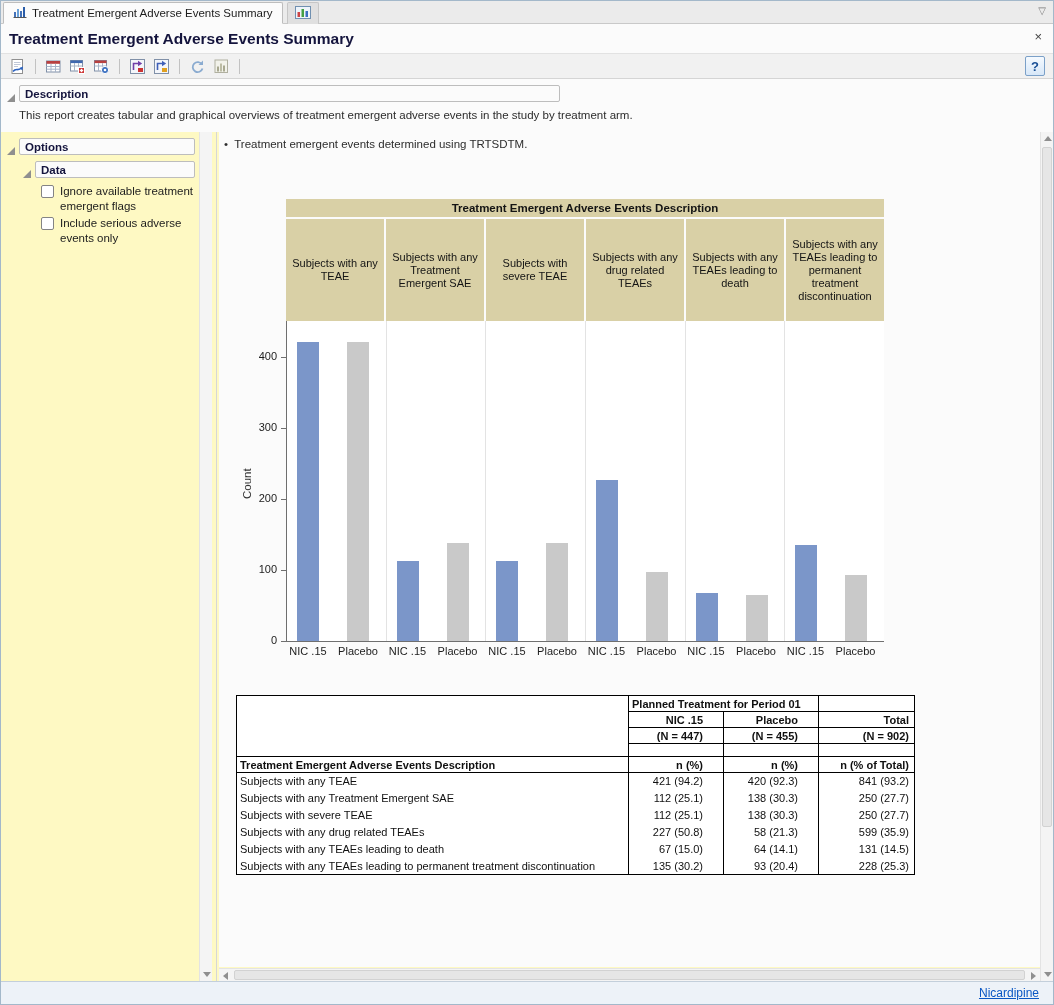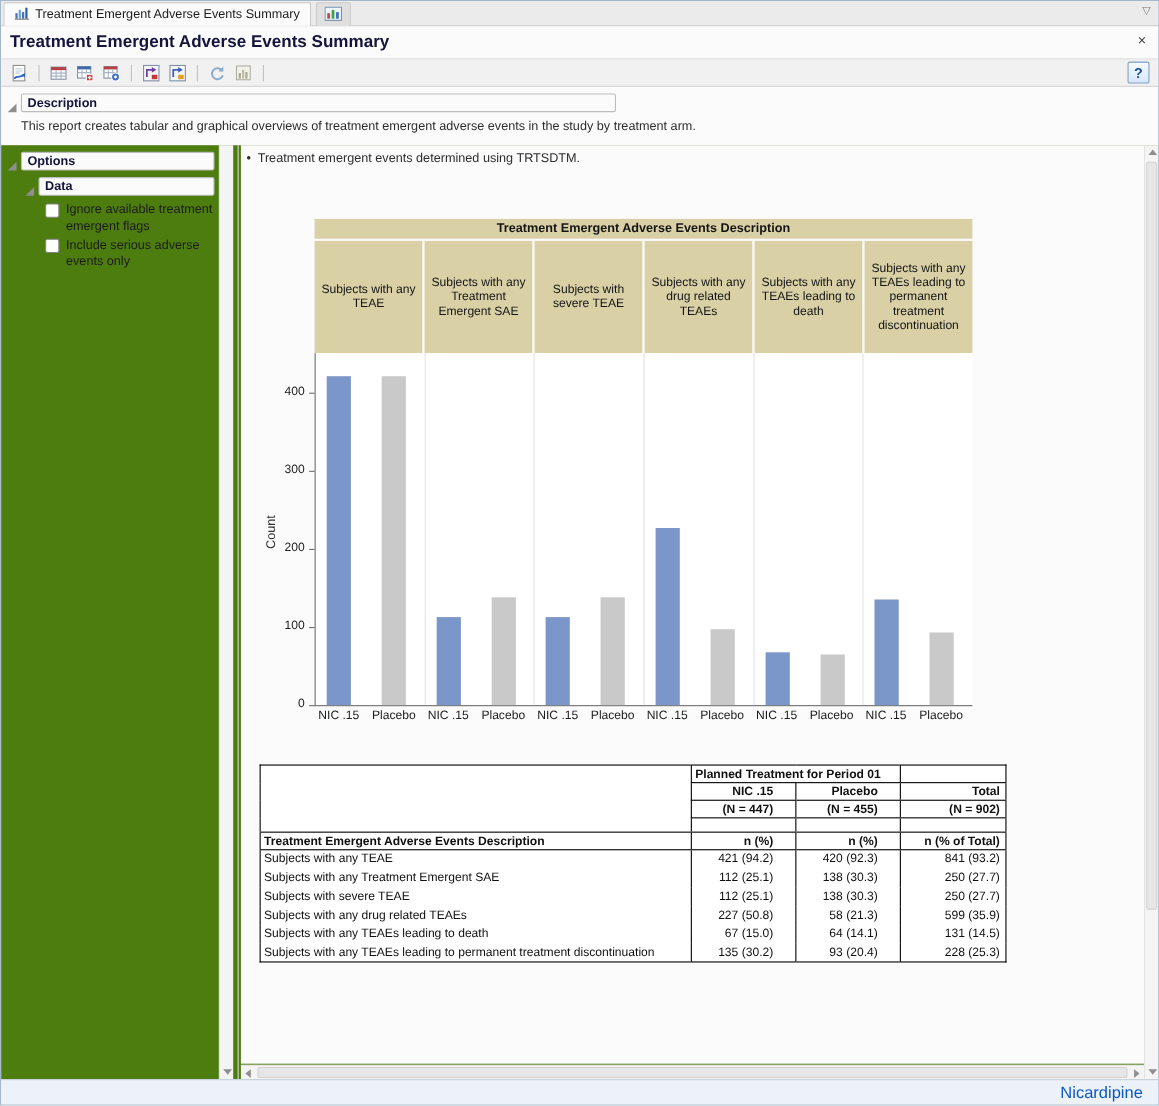--- a/index.html
+++ b/index.html
@@ -26,21 +26,21 @@
   .disclosure { width: 0; height: 0; border-left: 8px solid transparent; border-bottom: 8px solid #8f8f8f; flex: none; }
   .hdr-box { border: 1px solid #bdbdbd; border-radius: 2px; height: 17px; display: flex; align-items: center; padding-left: 5px; font-weight: bold; font-size: 11.5px; color: #14143d; background: #fbfbfb; }
 
   
   .desc-section { position: absolute; top: 80px; left: 0; right: 0; height: 51px; }
   .desc-hdr-row { position: absolute; top: 4px; left: 6px; display: flex; align-items: flex-end; gap: 4px; }
   .desc-box { width: 541px; }
   .desc-text { position: absolute; top: 28px; left: 18px; font-size: 11.5px; color: #2d2d2d; }
 
   
-  .split { position: absolute; top: 131px; left: 0; right: 0; bottom: 23px; background: #4d7c0f; }
+  .split { position: absolute; top: 131px; left: 0; right: 0; bottom: 23px; background: #fef9c3; }
 
   
   .sidebar { position: absolute; left: 0; top: 0; width: 198px; bottom: 0; }
   .options-row { position: absolute; top: 6px; left: 6px; display: flex; align-items: flex-end; gap: 4px; }
   .options-box { width: 176px; }
   .data-row { position: absolute; top: 29px; left: 22px; display: flex; align-items: flex-end; gap: 4px; }
   .data-box { width: 160px; }
   .chk-item { position: absolute; left: 40px; display: flex; gap: 6px; font-size: 11.5px; color: #1c1c1c; width: 158px; line-height: 15px; }
   .checkbox { flex: none; width: 13px; height: 13px; border: 1px solid #848484; background: #fff; border-radius: 2px; margin-top: 1px; }
   .sidebar-scroll { position: absolute; left: 198px; top: 0; bottom: 0; width: 13px; background: #f4f4f4; border-left: 1px solid #e3e3e3; }
@@ -90,21 +90,21 @@
   .vthumb { position: absolute; left: 1px; right: 1px; top: 15px; height: 680px; background: #e6e6e6; border: 1px solid #d2d2d2; border-radius: 2px; }
   .hthumb { position: absolute; top: 1px; bottom: 1px; left: 15px; right: 15px; background: #e6e6e6; border: 1px solid #d2d2d2; border-radius: 2px; }
   .sb-btn { position: absolute; width: 13px; height: 13px; display: flex; align-items: center; justify-content: center; }
   .arr-up    { width: 0; height: 0; border-left: 4px solid transparent; border-right: 4px solid transparent; border-bottom: 5px solid #8f8f8f; }
   .arr-down  { width: 0; height: 0; border-left: 4px solid transparent; border-right: 4px solid transparent; border-top: 5px solid #8f8f8f; }
   .arr-left  { width: 0; height: 0; border-top: 4px solid transparent; border-bottom: 4px solid transparent; border-right: 5px solid #8f8f8f; }
   .arr-right { width: 0; height: 0; border-top: 4px solid transparent; border-bottom: 4px solid transparent; border-left: 5px solid #8f8f8f; }
 
   
   .statusbar { position: absolute; bottom: 0; left: 0; right: 0; height: 23px; background: #edf2f8; border-top: 1px solid #c3cfdb; display: flex; align-items: center; justify-content: flex-end; padding-right: 14px; }
-  .status-link { color: #0b57c4; font-size: 15px; cursor: pointer; }
+  .status-link { color: #0b57c4; font-size: 12px; text-decoration: underline; cursor: pointer; }
 </style>
 </head>
 <body>
 
 <div class="window">
 
   <div class="tabstrip">
     <div class="tab active">
       <span>
         <svg width="14" height="12" viewBox="0 0 14 12">

